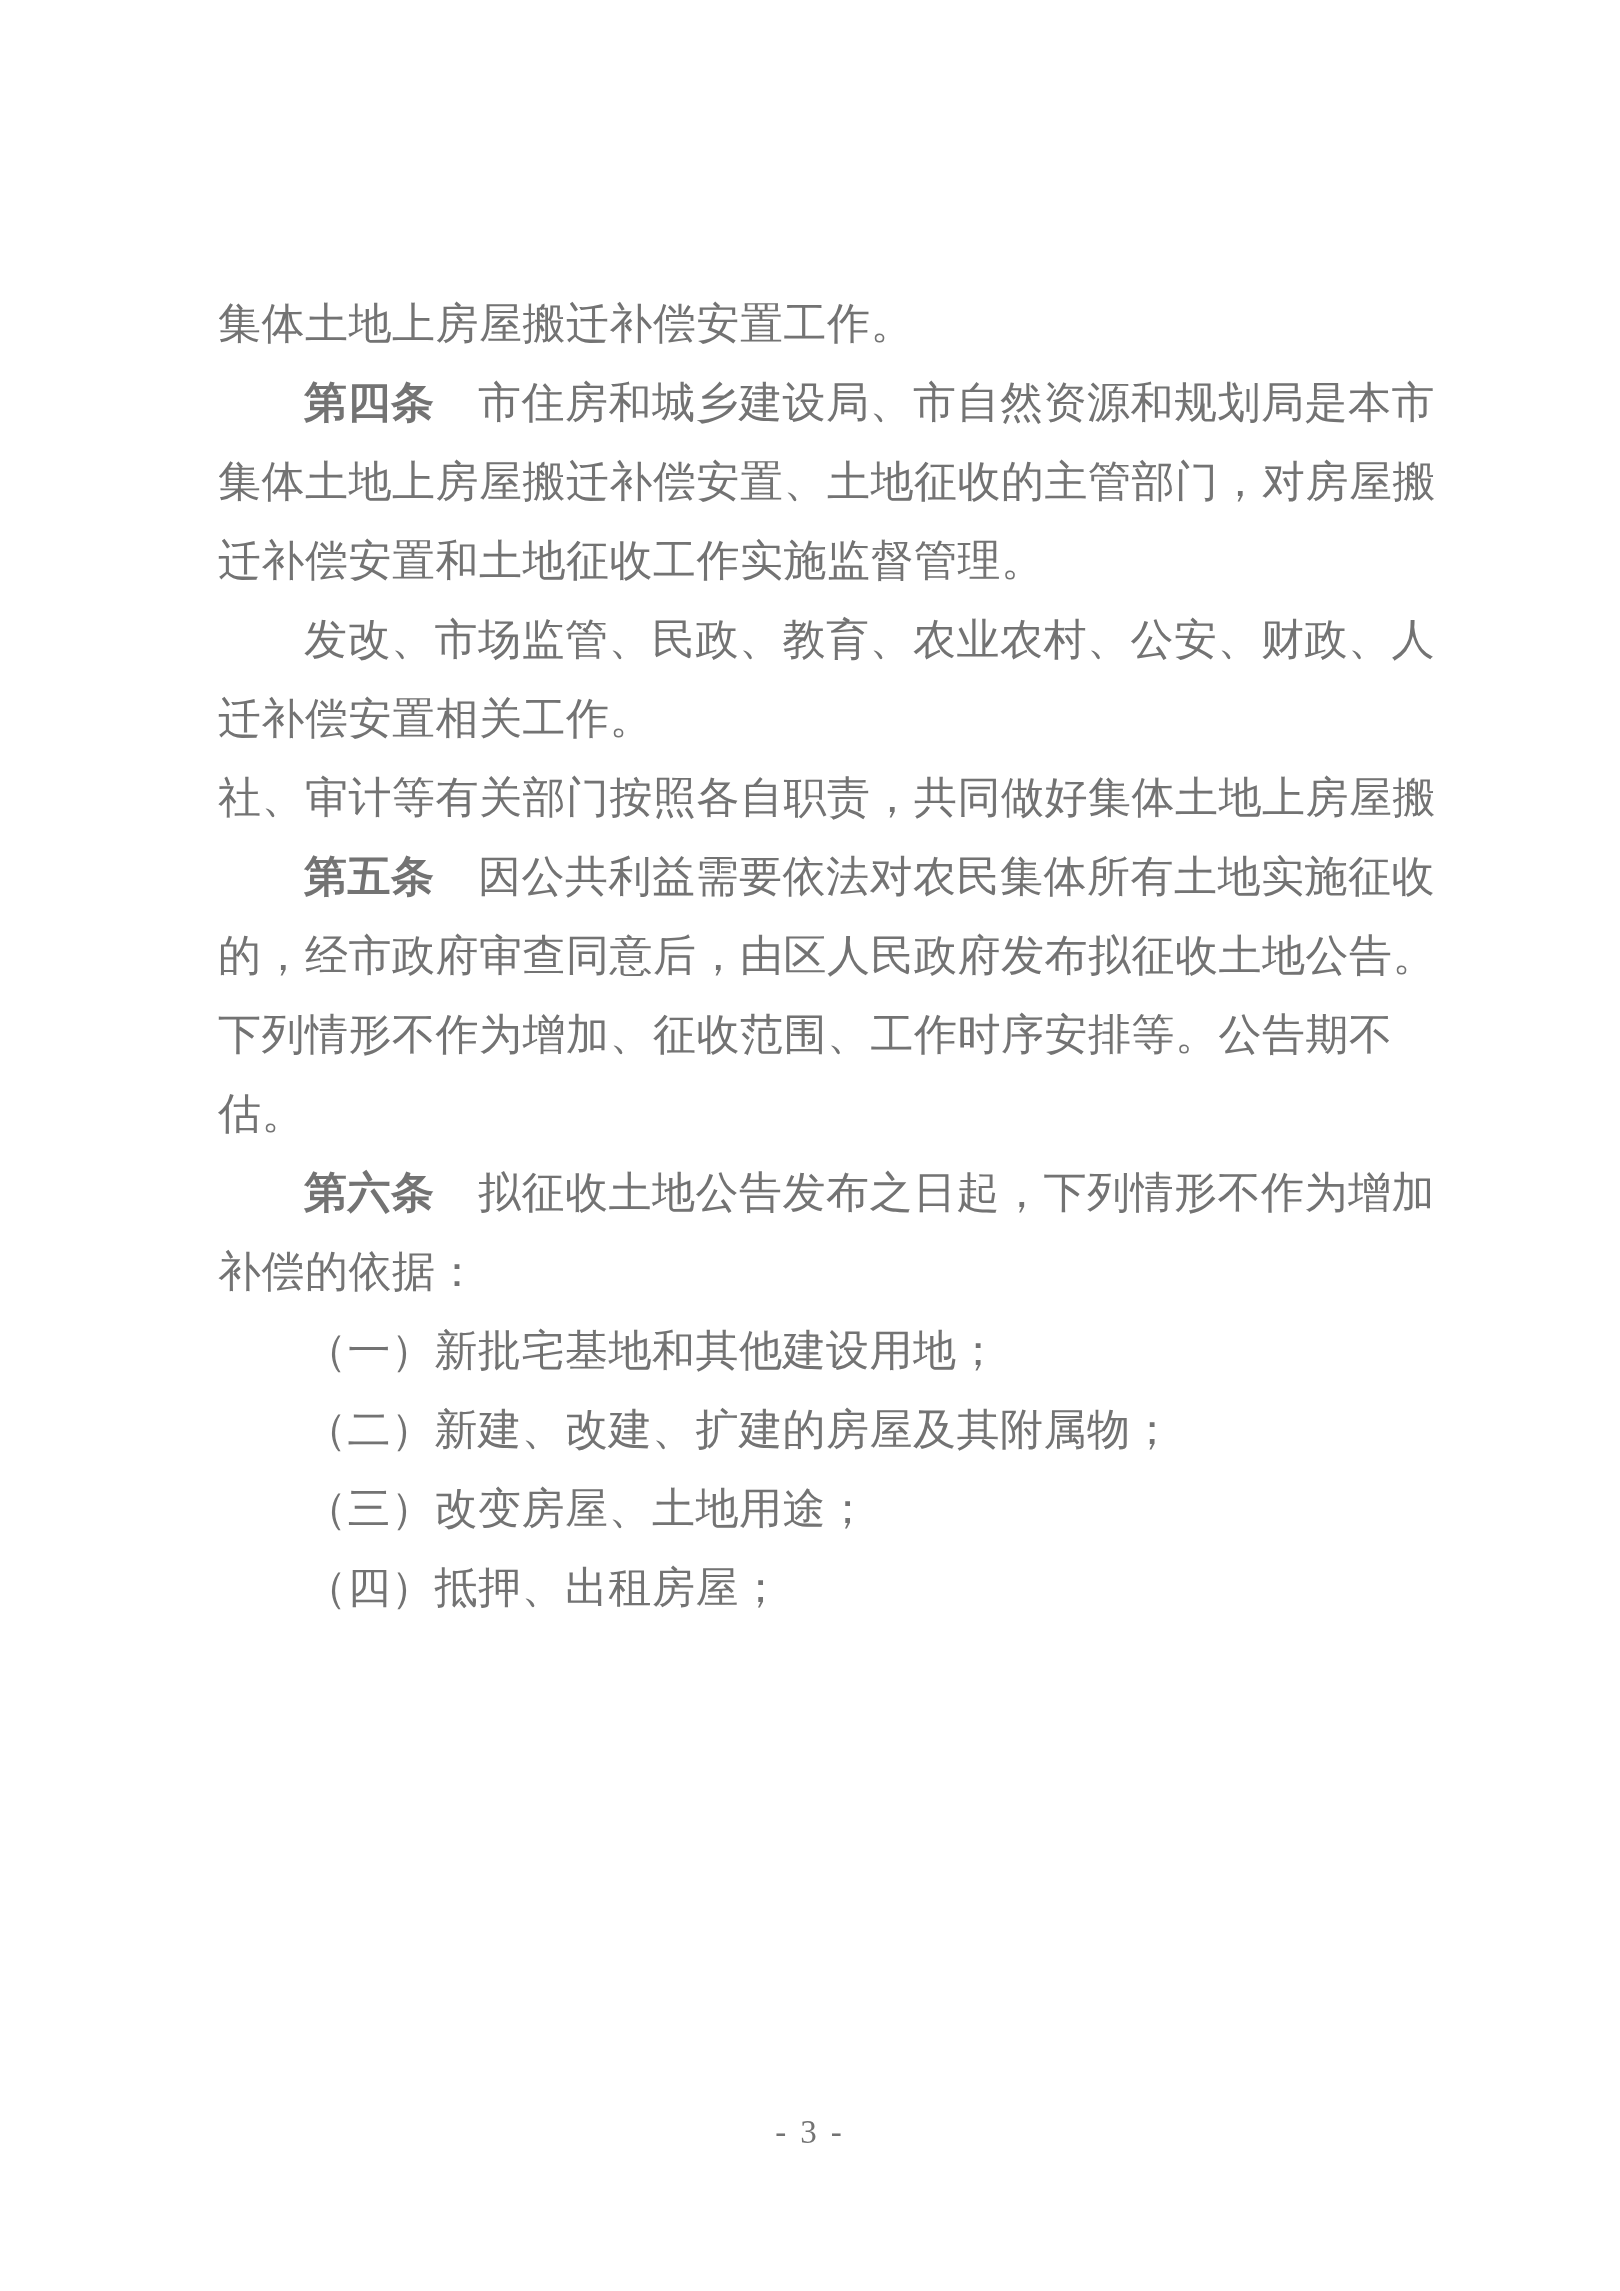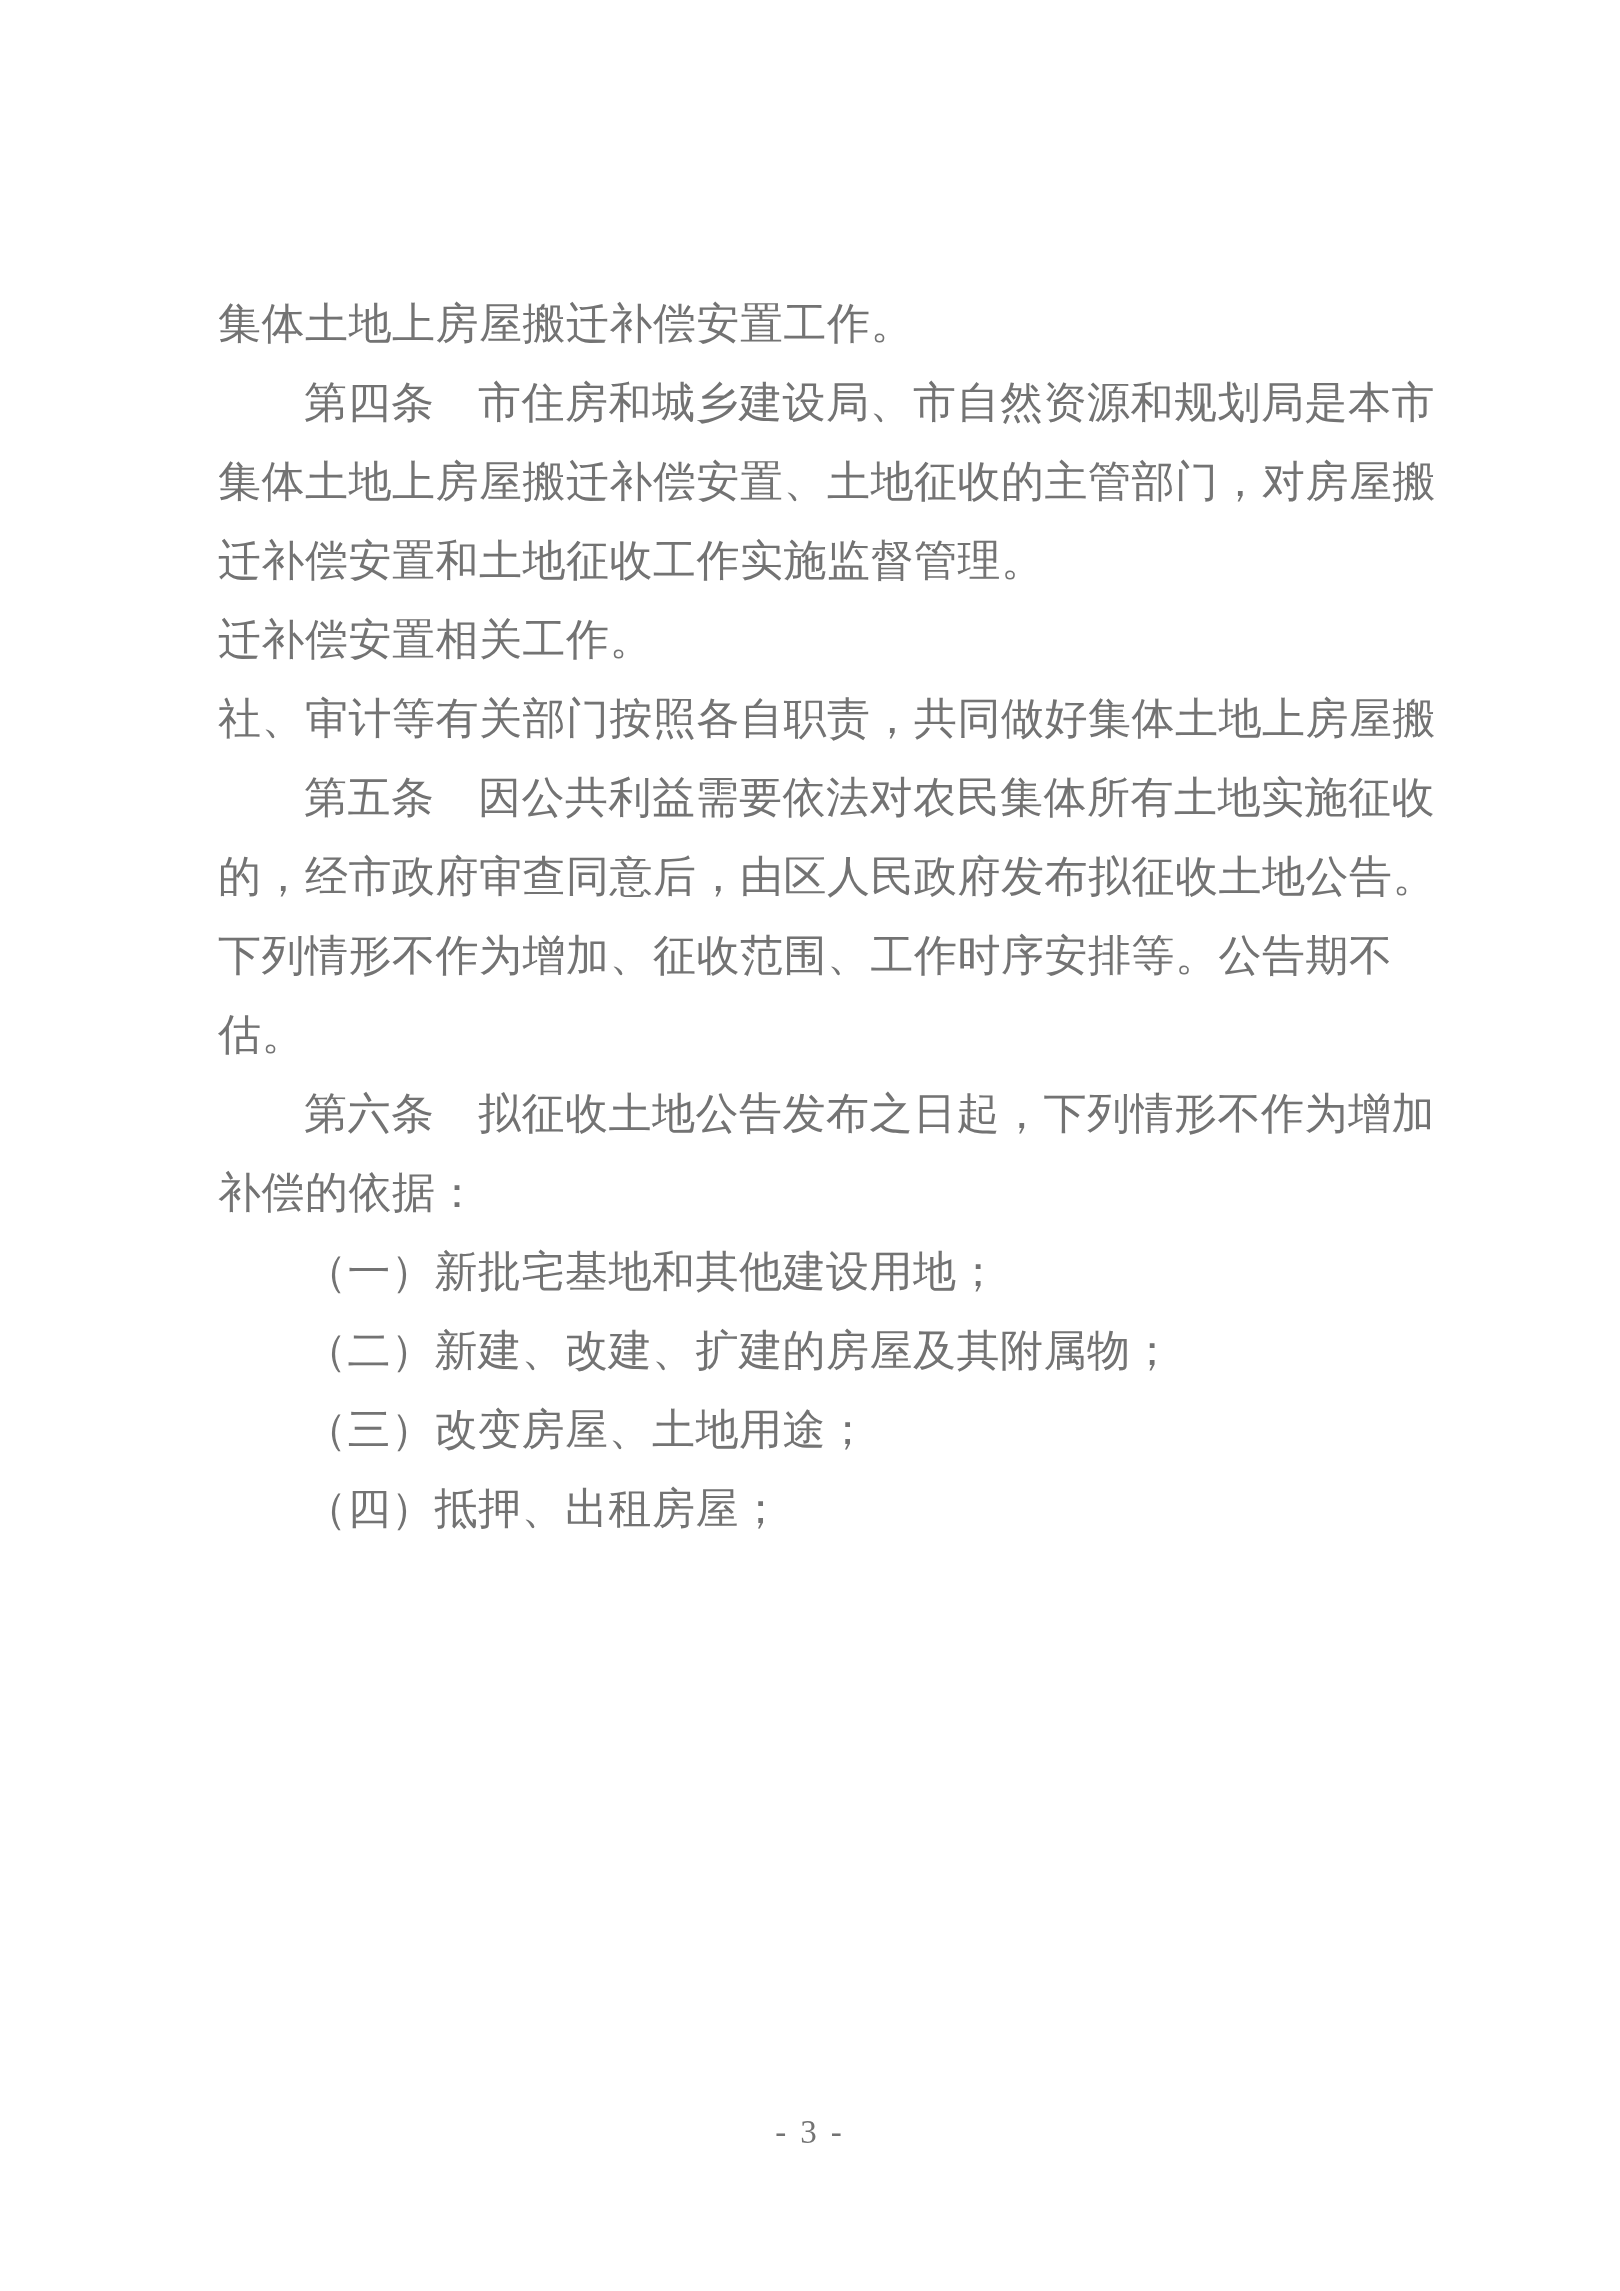--- a/index.html
+++ b/index.html
@@ -36,21 +36,21 @@
     text-align: center;
     padding-left: 0;
     margin-top: 79px;
     margin-bottom: 79px;
     font-family: "Liberation Sans", "DejaVu Sans", sans-serif;
     font-weight: 700;
     font-size: 44px;
     white-space: pre;
   }
   .seg-bold {
-    font-weight: 400;
+    font-weight: 700;
   }
   .page-number {
     position: absolute;
     left: 0;
     top: 2103px;
     width: 100%;
     height: 59px;
     line-height: 59px;
     text-align: center;
     font-size: 33px;
@@ -60,20 +60,21 @@
 </style>
 </head>
 <body>
 
 <div class="page">
   <div class="text-block" id="text-block">
       <div class="doc-line"><span class="seg">集体土地上房屋搬迁补偿安置工作。</span></div>
       <div class="doc-line indent"><span class="seg-bold">第四条</span><span class="seg">　市住房和城乡建设局、市自然资源和规划局是本市</span></div>
       <div class="doc-line"><span class="seg">集体土地上房屋搬迁补偿安置、土地征收的主管部门，对房屋搬</span></div>
       <div class="doc-line"><span class="seg">迁补偿安置和土地征收工作实施监督管理。</span></div>
+      <div class="doc-line indent"><span class="seg">发改、市场监管、民政、教育、农业农村、公安、财政、人</span></div>
       <div class="doc-line"><span class="seg">迁补偿安置相关工作。</span></div>
       <div class="doc-line"><span class="seg">社、审计等有关部门按照各自职责，共同做好集体土地上房屋搬</span></div>
       <div class="doc-line indent"><span class="seg-bold">第五条</span><span class="seg">　因公共利益需要依法对农民集体所有土地实施征收</span></div>
       <div class="doc-line"><span class="seg">的，经市政府审查同意后，由区人民政府发布拟征收土地公告。</span></div>
       <div class="doc-line"><span class="seg">下列情形不作为增加、征收范围、工作时序安排等。公告期不</span></div>
       <div class="doc-line"><span class="seg">估。</span></div>
       <div class="doc-line indent"><span class="seg-bold">第六条</span><span class="seg">　拟征收土地公告发布之日起，下列情形不作为增加</span></div>
       <div class="doc-line"><span class="seg">补偿的依据：</span></div>
       <div class="doc-line indent"><span class="seg">（一）新批宅基地和其他建设用地；</span></div>
       <div class="doc-line indent"><span class="seg">（二）新建、改建、扩建的房屋及其附属物；</span></div>

